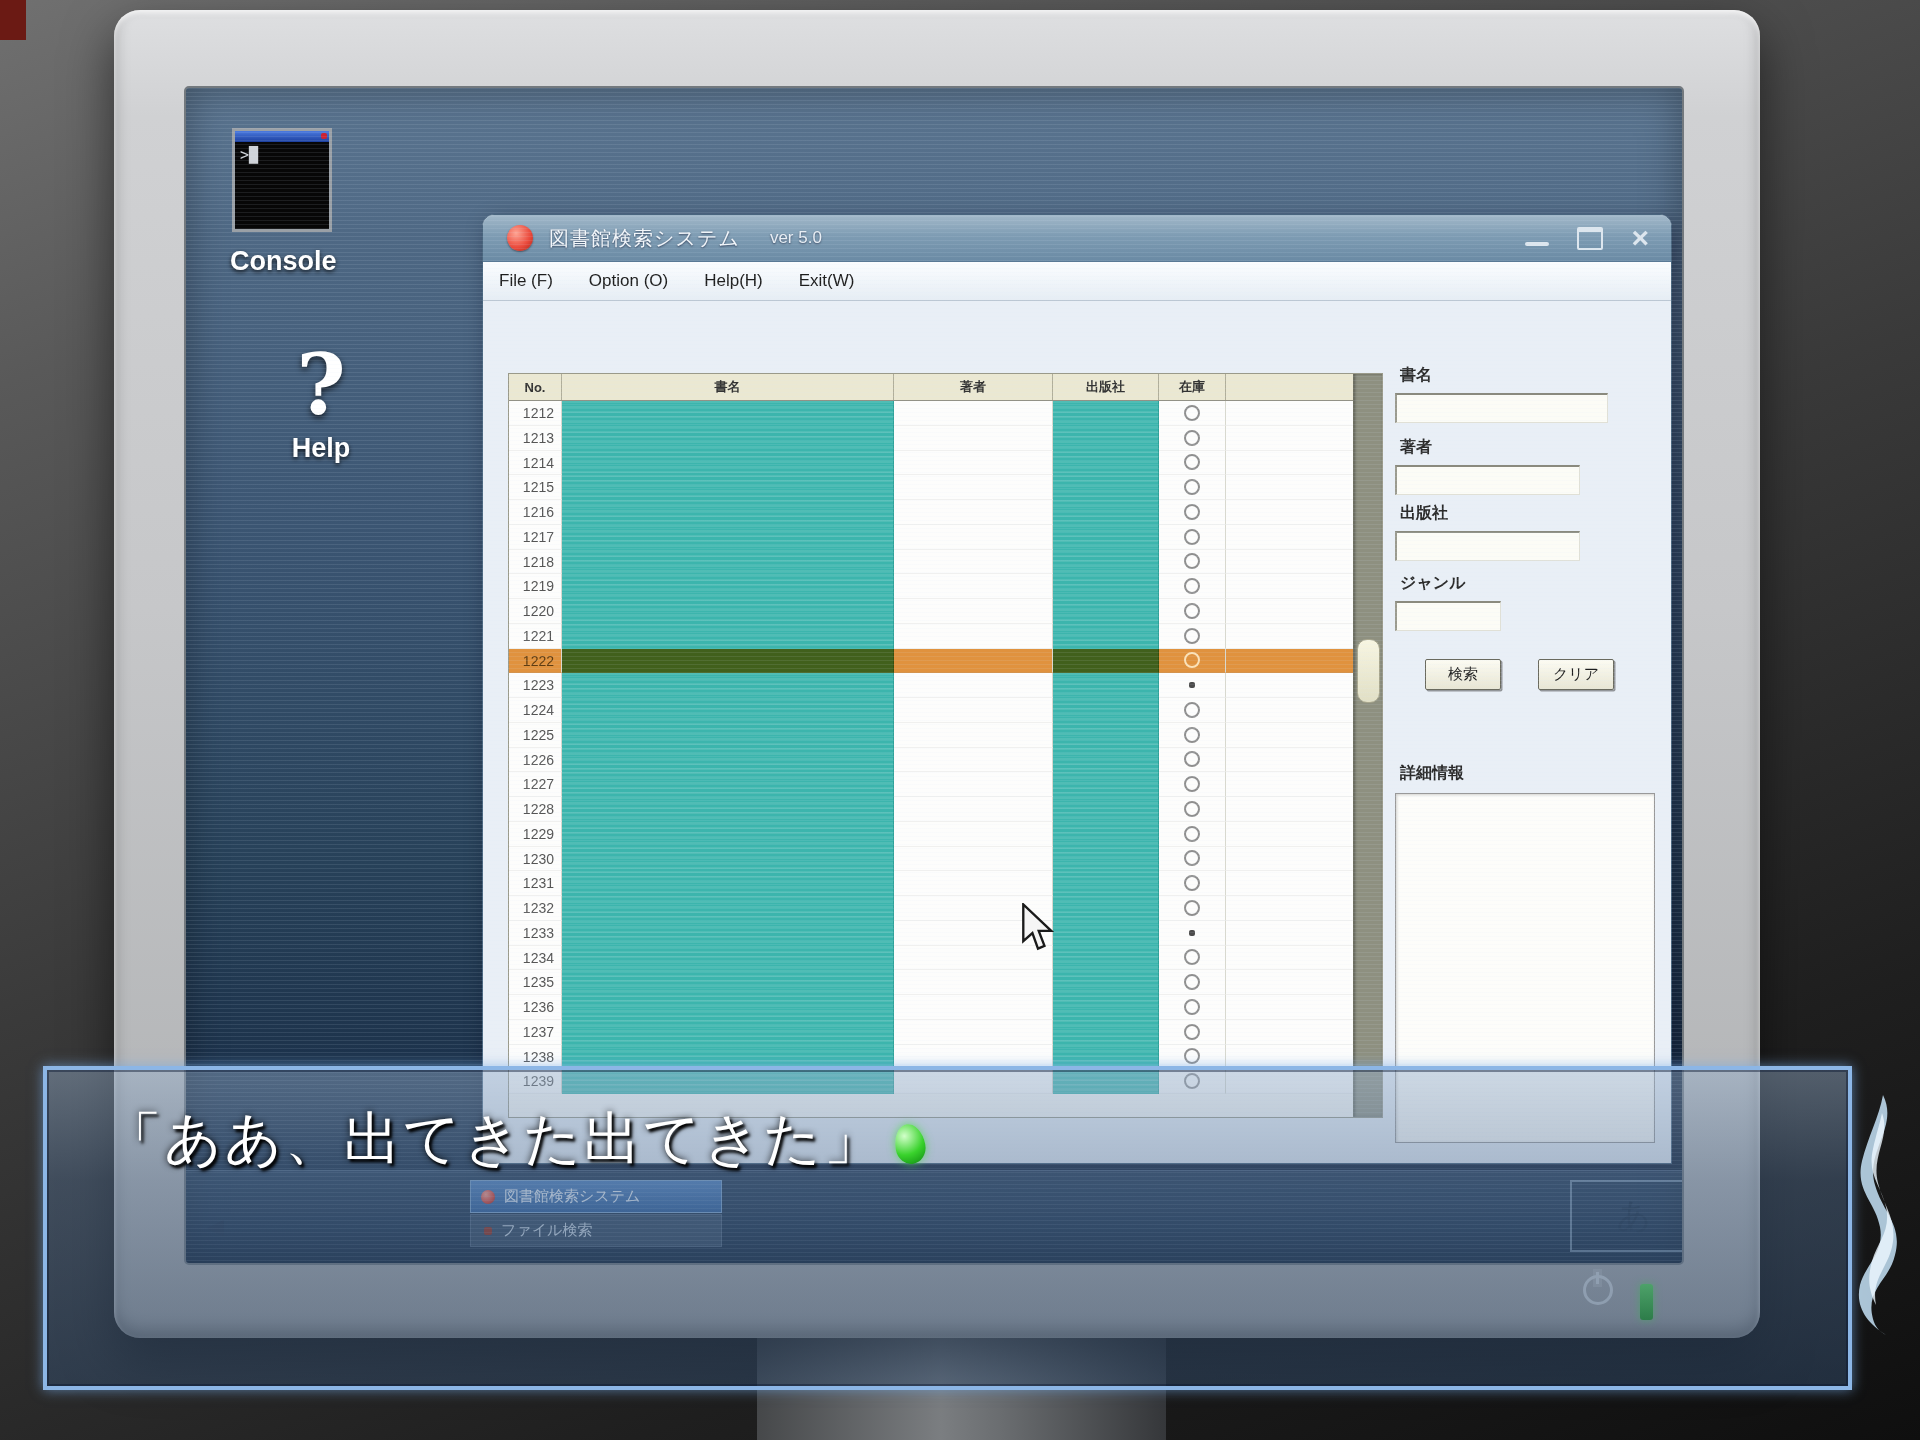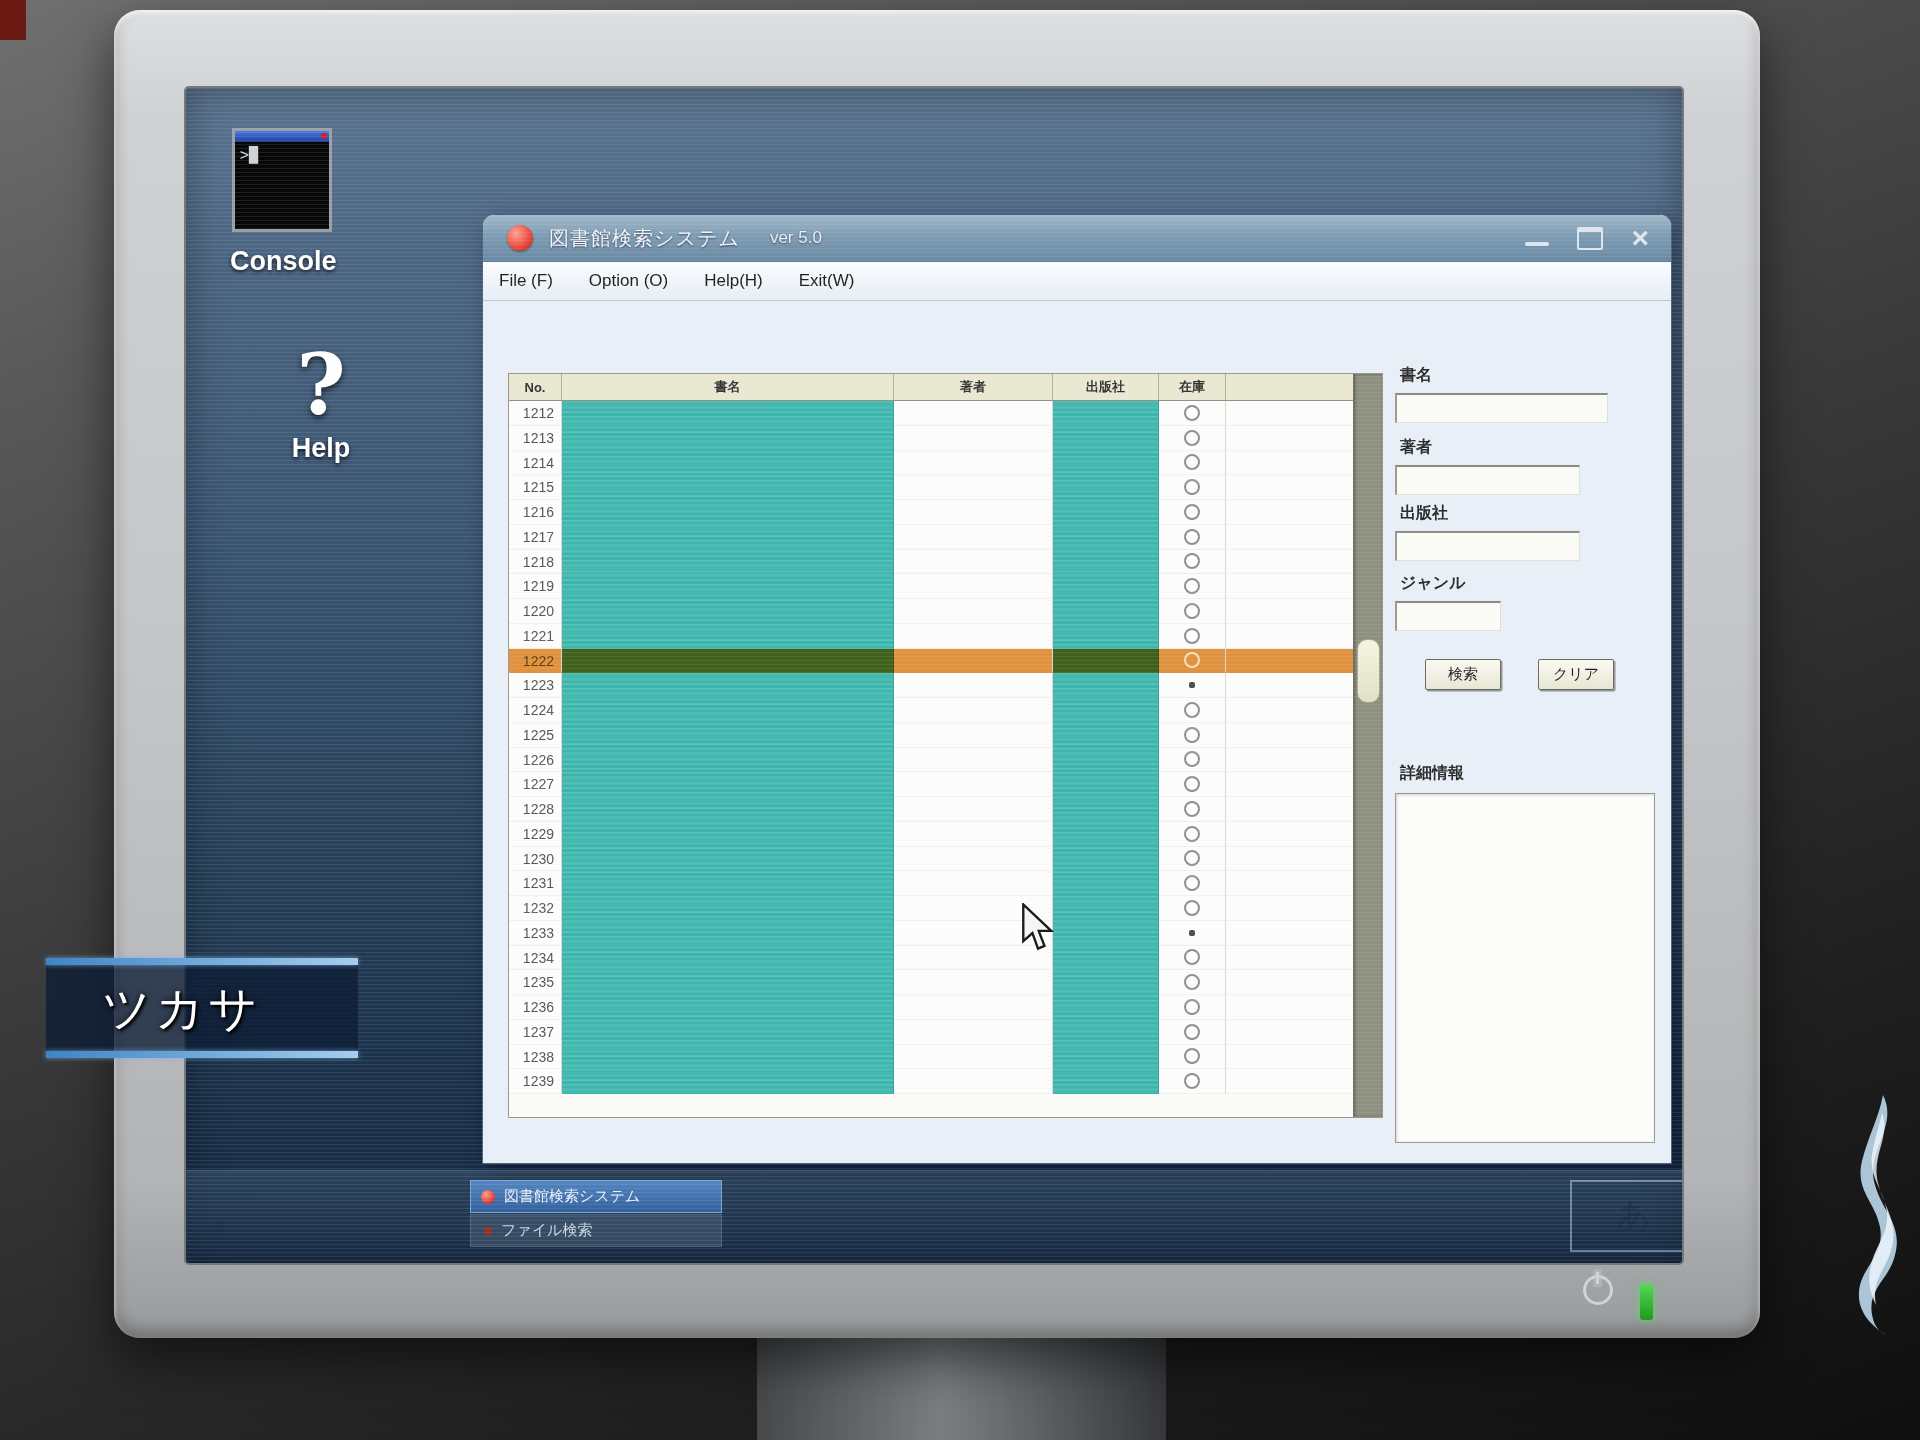--- a/index.html
+++ b/index.html
@@ -519,24 +519,22 @@
       <div class="abs power-line"></div>
       <div class="abs power-ring"></div>
     </div>
     <div class="abs led"></div>
   </div>
 
   <svg class="abs cursor" viewBox="0 0 24 34">
     <path d="M2 1 L2 26 L8.2 20.5 L12 31 L16.4 29.2 L12.5 19 L21 19 Z" fill="#f5f5f5" stroke="#1a1a1a" stroke-width="1.6"></path>
   </svg>
 
-  <div class="abs nametag">
-    <div class="nt-line top"></div>
-    <div class="nt-text">ツカサ</div>
-    <div class="nt-line bot"></div>
+  <div class="abs dialog">
+    <div class="dlg-text"><span>「ああ、出てきた出てきた」</span><span class="green-orb"></span></div>
   </div>
 
   <svg class="abs flame" width="58" height="240" viewBox="0 0 58 240">
     <path d="M34 0 C50 32 16 56 26 90 C34 118 54 130 46 160 C40 186 16 194 24 224 C26 232 31 237 37 240
              C18 228 6 212 11 190 C16 170 36 158 31 132 C26 106 6 96 13 66 C19 42 30 22 34 0 Z" fill="#c6e3f8" opacity="0.85"></path>
     <path d="M33 18 C42 42 22 60 29 88 C35 112 49 126 43 152 C38 174 22 184 27 210
              C20 196 18 184 23 166 C29 146 42 136 37 112 C32 90 18 80 24 54 C27 40 31 28 33 18 Z" fill="#eef7ff" opacity="0.8"></path>
   </svg>
 </div>
 

